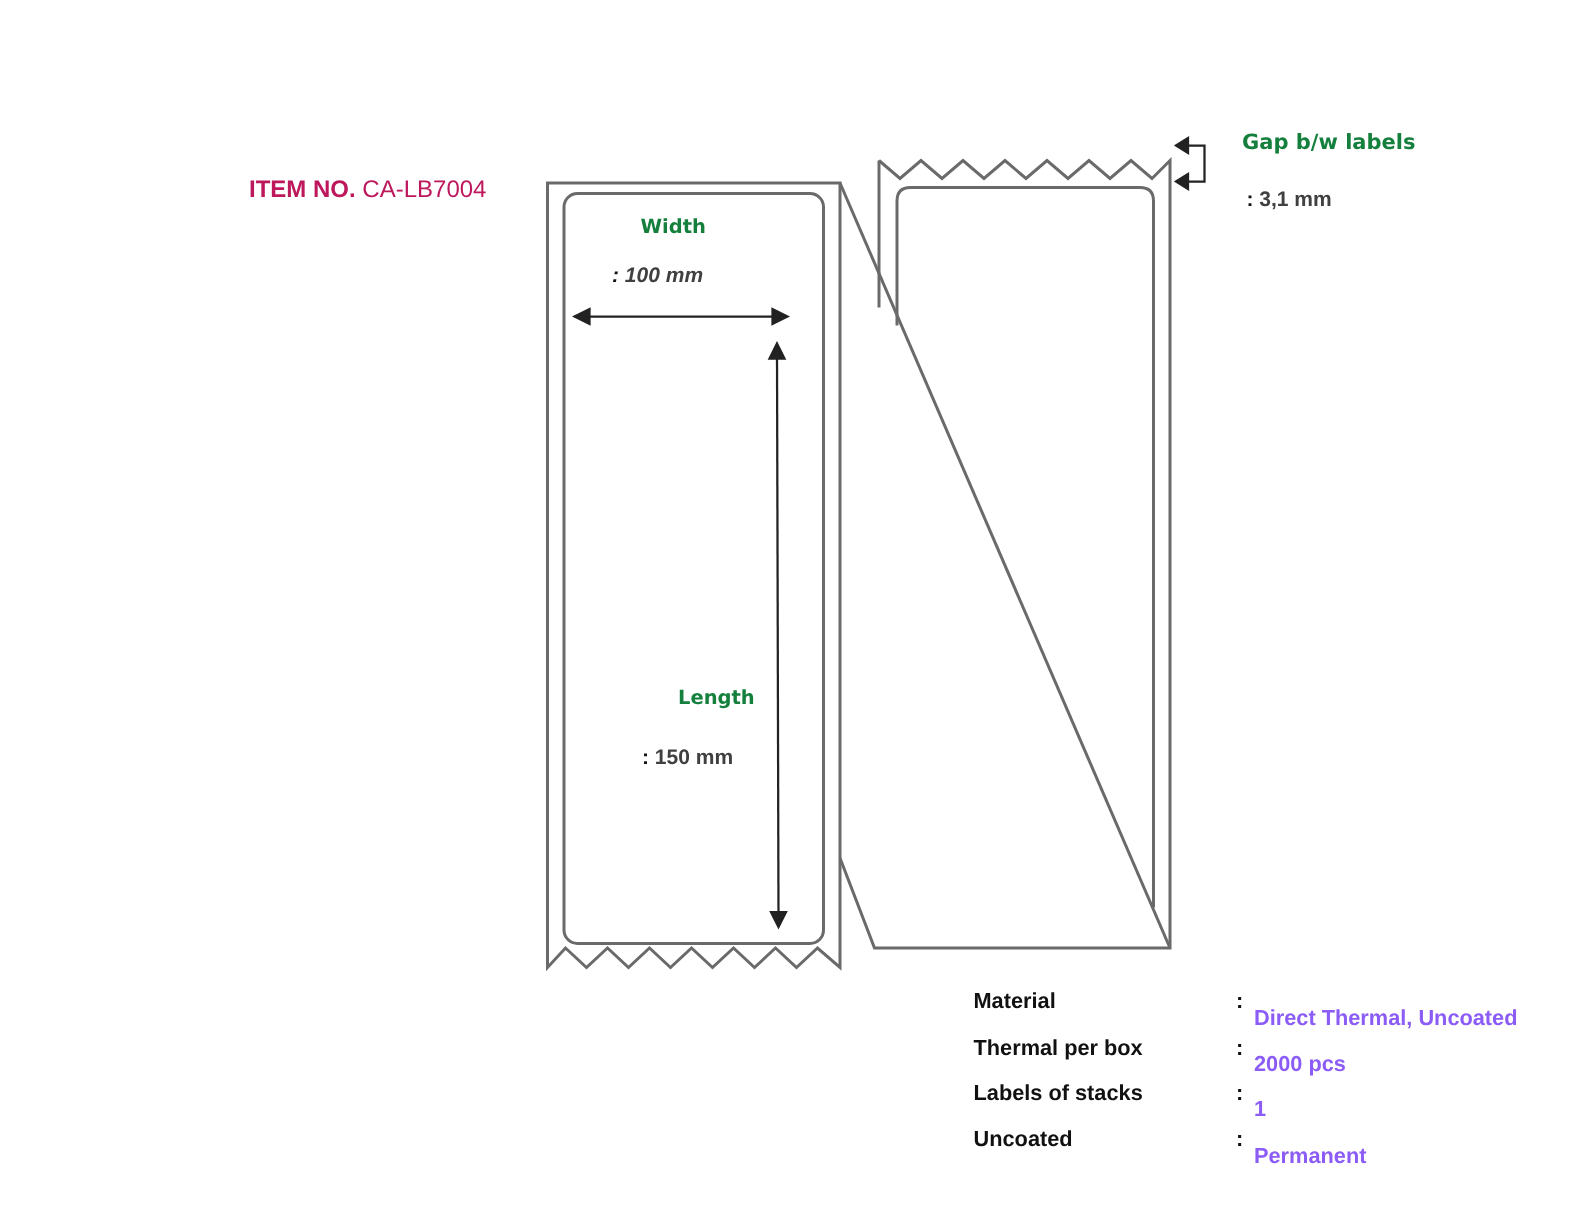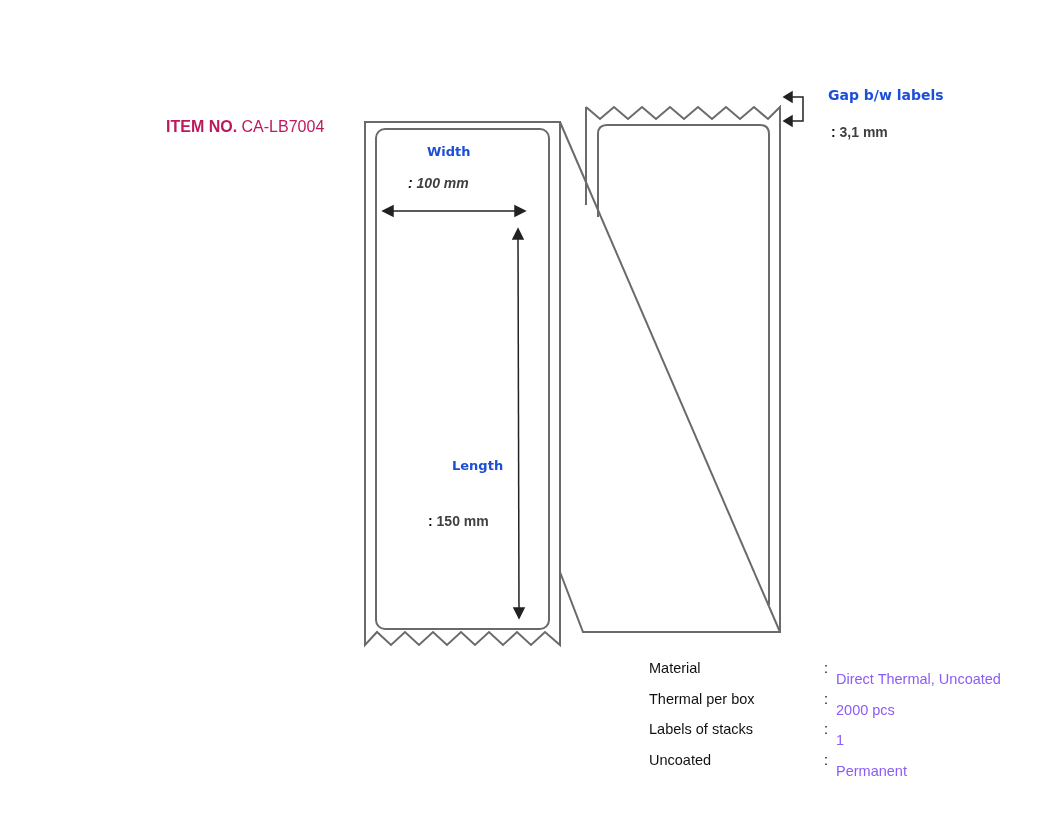--- a/index.html
+++ b/index.html
@@ -1,25 +1,25 @@
 <!DOCTYPE html>
 <html><head>
   <meta charset="utf-8">
   <style>
     html, body { margin: 0; padding: 0; background: #ffffff; }
     body { width: 1046px; height: 813px; position: relative; overflow: hidden; font-family: "Liberation Sans", sans-serif; }
     .abs { position: absolute; }
     #diagram { position: absolute; left: 0; top: 0; width: 1046px; height: 813px; }
     .item-no { left: 166px; top: 118px; font-size: 16px; color: #be185d; white-space: nowrap; }
     .item-no .lbl { font-weight: bold; }
-    .dim-label { font-family: "DejaVu Sans", sans-serif; font-weight: bold; font-size: 13px; color: #1d4ed8; white-space: nowrap; }
+    .dim-label { font-family: "DejaVu Sans", sans-serif; font-weight: bold; font-size: 13px; color: #15803d; white-space: nowrap; }
     .dim-value { font-weight: bold; font-size: 14px; color: #111; white-space: nowrap; }
     .dim-value .val { color: #404040; }
     .specs { left: 649px; top: 660px; width: 380px; }
-    .spec-row { position: relative; height: 30.5px; font-size: 14.5px; font-weight: normal; white-space: nowrap; }
+    .spec-row { position: relative; height: 30.5px; font-size: 14.5px; font-weight: bold; white-space: nowrap; }
     .spec-row .k { position: absolute; left: 0; top: 0; color: #111; }
     .spec-row .sep { position: absolute; left: 175px; top: 0; color: #111; }
     .spec-row .v { position: absolute; left: 187px; top: 11px; color: #8b5cf6; }
   </style>
 </head>
 <body>
 
 <svg id="diagram" viewBox="0 0 1046 813" xmlns="http://www.w3.org/2000/svg">
   <g fill="none" stroke="#6a6a6a" stroke-width="2" stroke-linejoin="miter">
 
@@ -59,21 +59,21 @@
   <span>CA-LB7004</span>
 </div>
 
 <div class="abs dim-label" style="left:427px; top:144px;">Width</div>
 <div class="abs dim-value" style="left:408px; top:175px;font-style:italic;">
   <span>:</span>
   <span class="val">100 mm</span>
 </div>
 
 <div class="abs dim-label" style="left:452px; top:458px;">Length</div>
-<div class="abs dim-value" style="left:428px; top:496px;margin-top:17px;">
+<div class="abs dim-value" style="left:428px; top:496px;">
   <span>:</span>
   <span class="val">150 mm</span>
 </div>
 
 <div class="abs dim-label" style="left:828px; top:87px; font-size:14px;">Gap b/w labels</div>
 <div class="abs dim-value" style="left:831px; top:124px;">
   <span>:</span>
   <span class="val">3,1 mm</span>
 </div>
 

